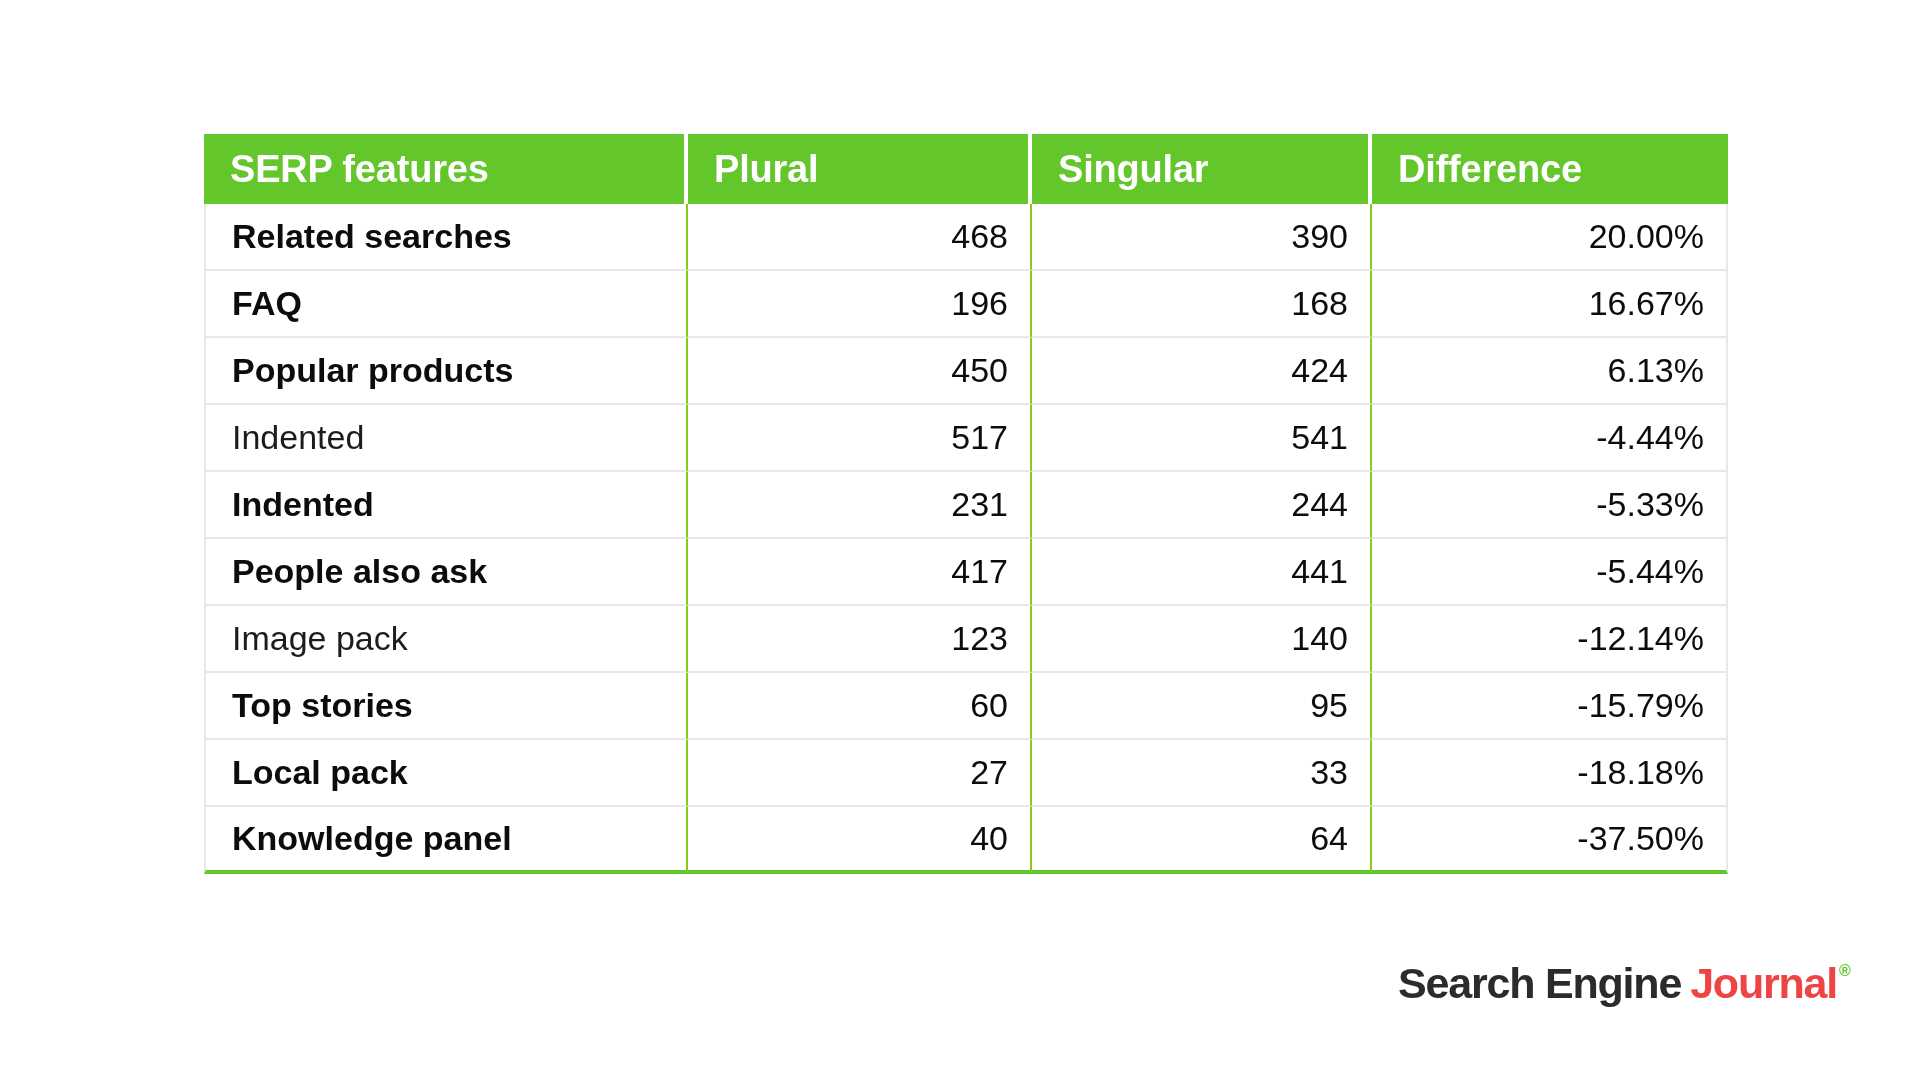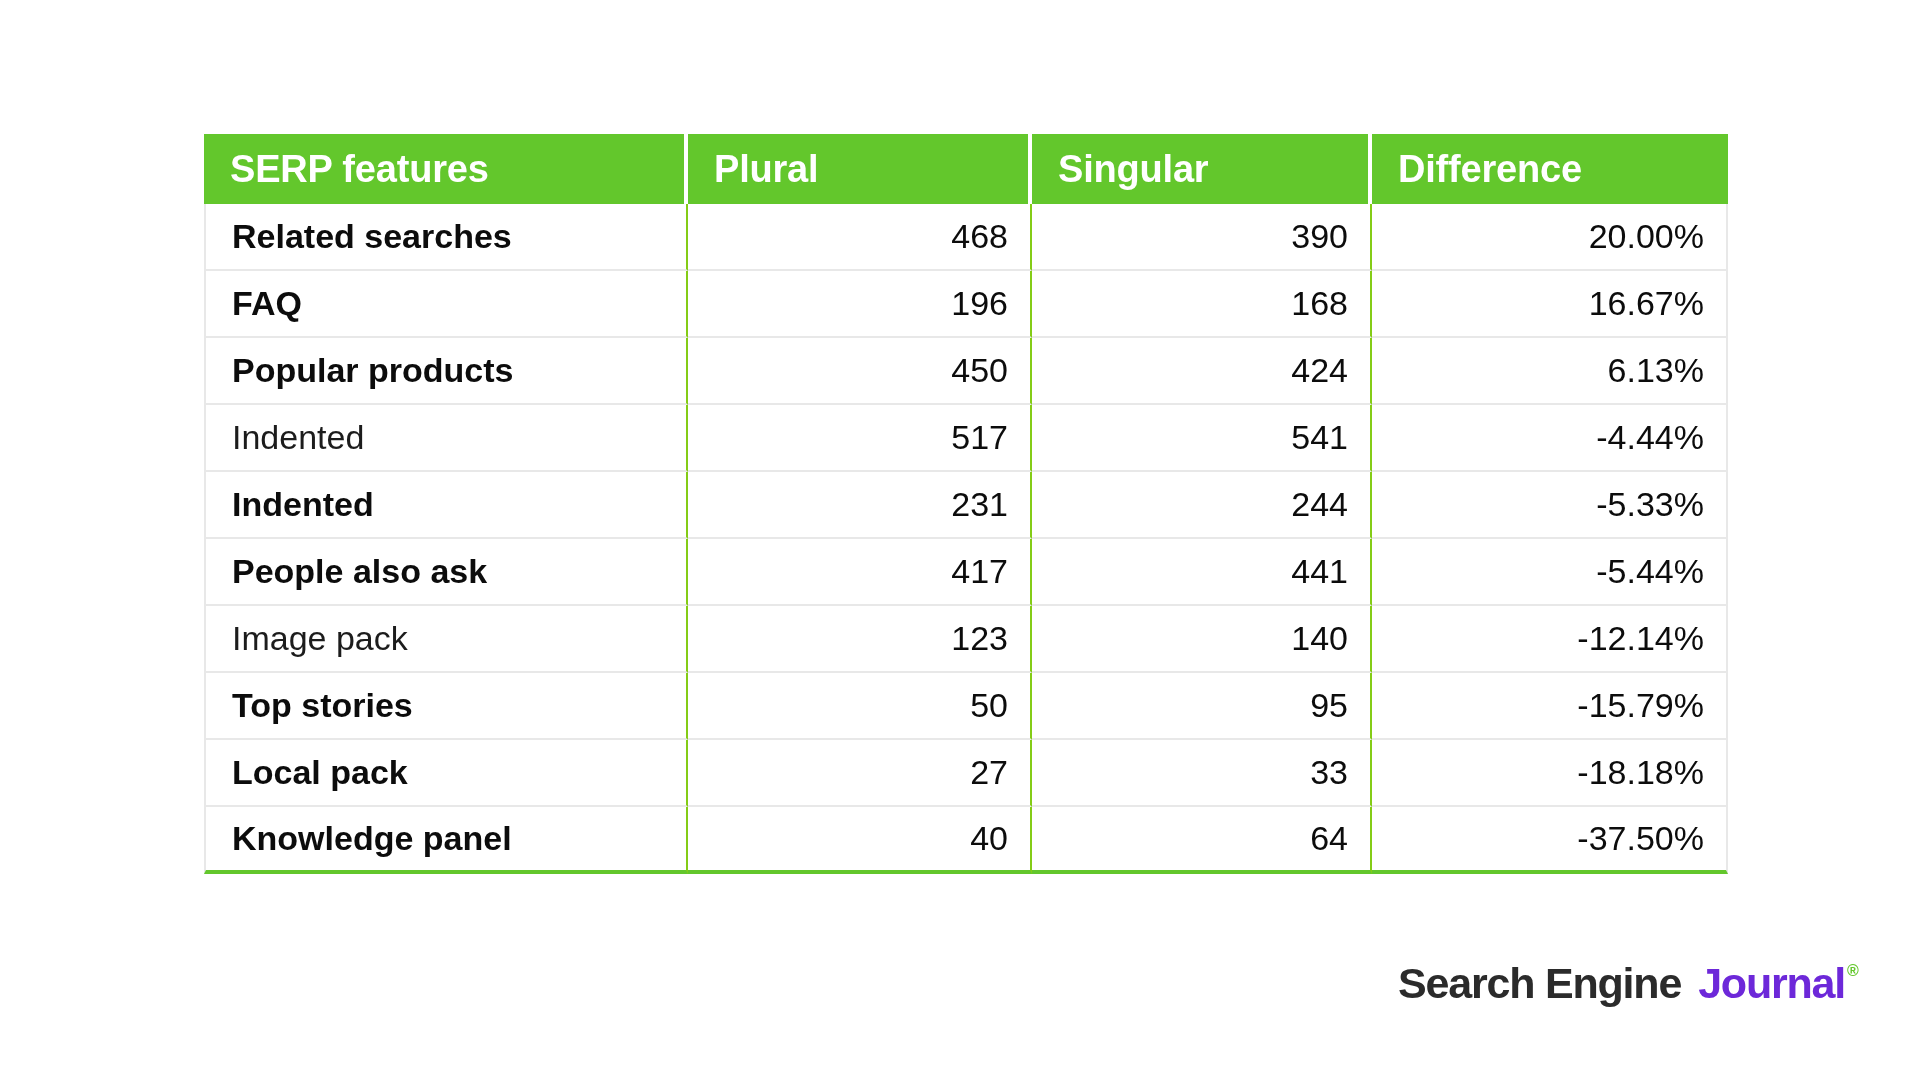--- a/index.html
+++ b/index.html
@@ -95,21 +95,21 @@
     left: 1398px;
     top: 962px;
     display: flex;
     align-items: baseline;
     font-size: 43px;
     font-weight: bold;
     letter-spacing: -1.2px;
     line-height: 1;
   }
   #logo .logo-dark  { color: #2b2b2b; }
-  #logo .logo-green { color: #6d28d9; margin-left: 17px; }
+  #logo .logo-green { color: #ef4444; margin-left: 9px; }
   #logo .logo-tm {
     color: #63c72c;
     font-size: 16px;
     font-weight: bold;
     position: relative;
     top: -22px;
     left: 2px;
   }
 </style>
 </head>
@@ -171,21 +171,21 @@
             <td class="cell-num cell-diff">-5.44%</td>
           </tr>
           <tr>
             <td class="cell-feature"><span class="w-regular">Image pack</span></td>
             <td class="cell-num">123</td>
             <td class="cell-num">140</td>
             <td class="cell-num cell-diff">-12.14%</td>
           </tr>
           <tr>
             <td class="cell-feature"><span class="w-bold">Top stories</span></td>
-            <td class="cell-num">50</td>
+            <td class="cell-num">60</td>
             <td class="cell-num">95</td>
             <td class="cell-num cell-diff">-15.79%</td>
           </tr>
           <tr>
             <td class="cell-feature"><span class="w-bold">Local pack</span></td>
             <td class="cell-num">27</td>
             <td class="cell-num">33</td>
             <td class="cell-num cell-diff">-18.18%</td>
           </tr>
           <tr class="last-row">

